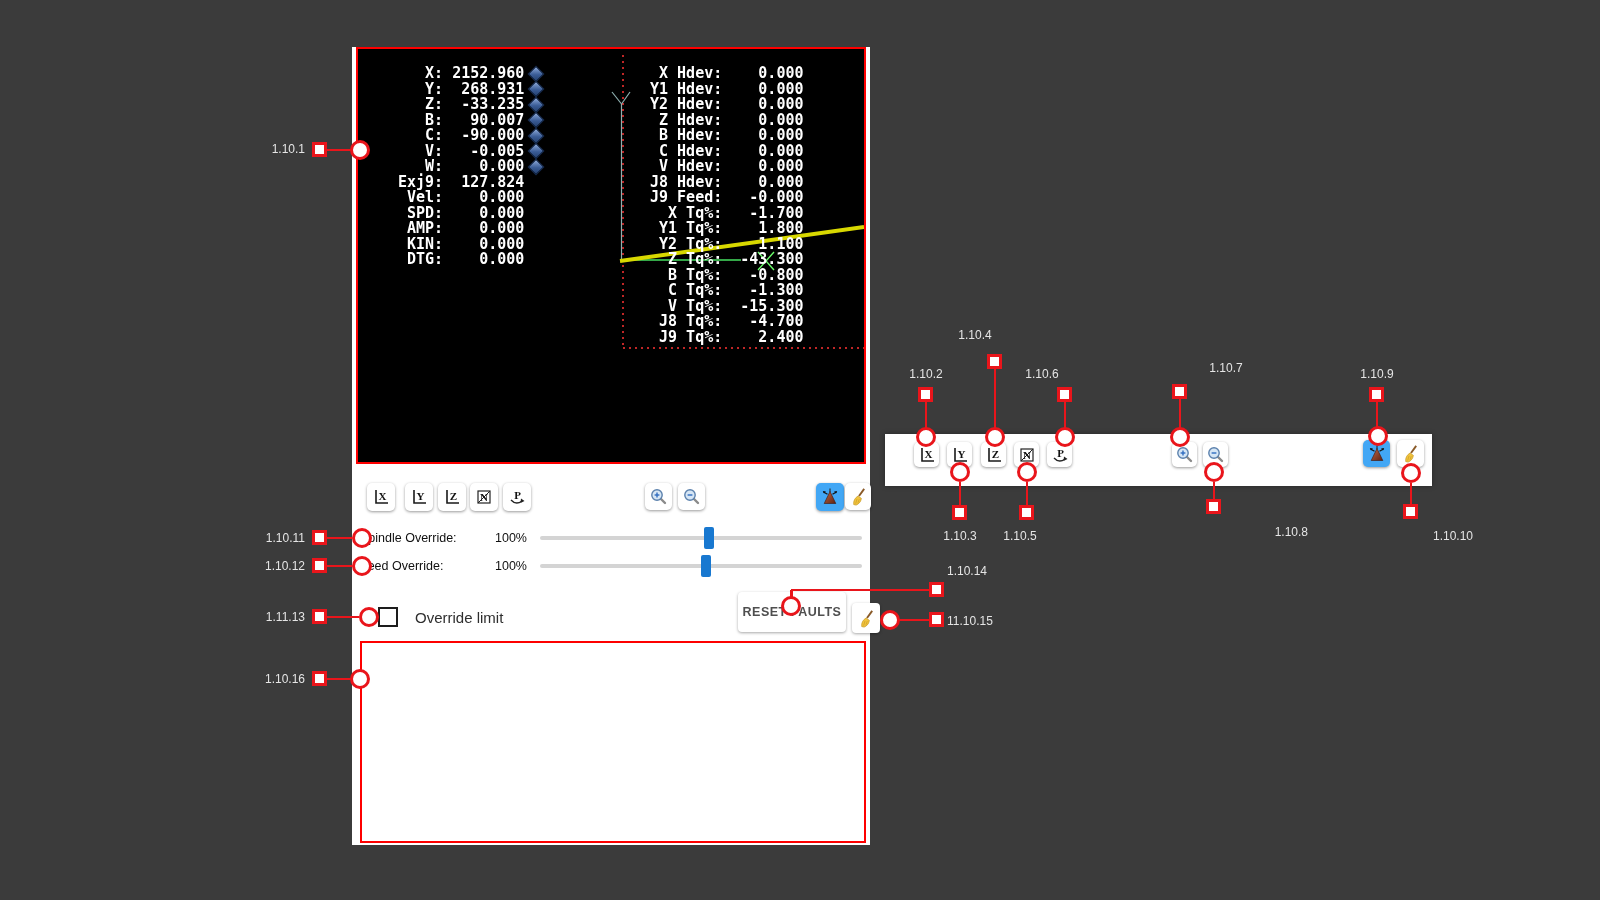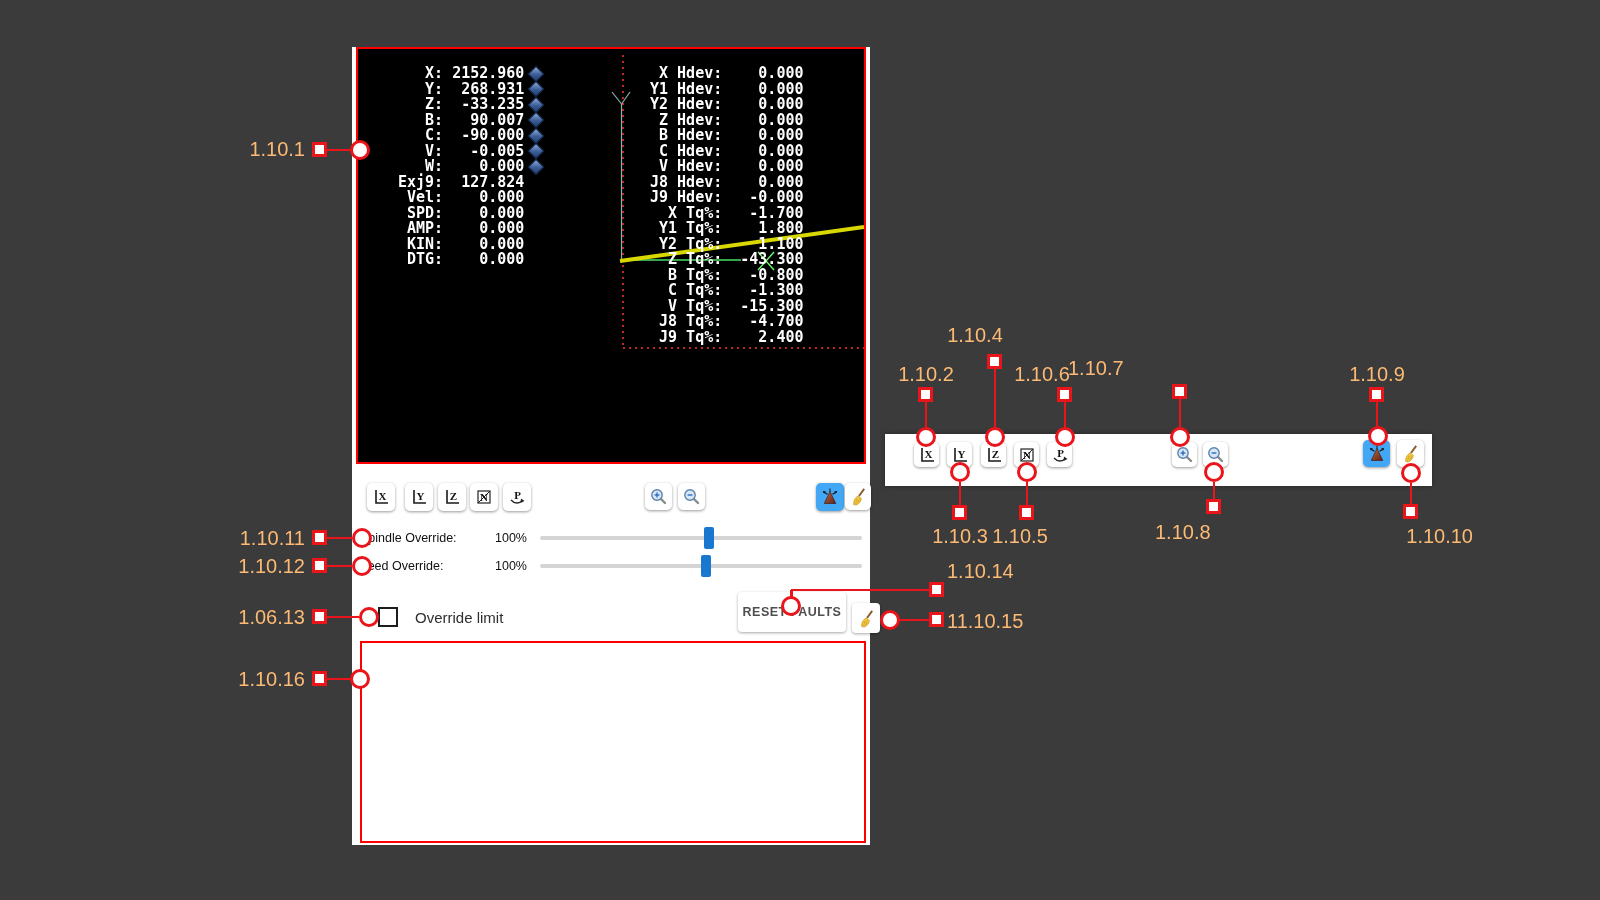--- a/index.html
+++ b/index.html
@@ -36,21 +36,21 @@
   .handle{position:absolute;width:10px;height:22px;background:#1878d0;border-radius:2px;}
   .checkbox{position:absolute;width:20px;height:20px;border:2.5px solid #1d1d1d;background:#fff;box-sizing:border-box;}
   .btn-reset{position:absolute;background:#fff;border-radius:4px;box-shadow:0 1px 3px rgba(0,0,0,.35);
     font-size:12.5px;font-weight:bold;color:#4f4f4f;letter-spacing:.5px;
     display:flex;align-items:center;justify-content:center;cursor:pointer;}
   .btn-small{position:absolute;background:#fff;border-radius:4px;box-shadow:0 1px 3px rgba(0,0,0,.35);
     display:flex;align-items:center;justify-content:center;cursor:pointer;}
   .bottom-box{left:360px;top:641px;width:506px;height:202px;background:#fff;border:2px solid #fe0000;box-sizing:border-box;}
 
   
-  .anno{position:absolute;color:#fdba74;font-size:20px;line-height:24px;z-index:50;}
+  .anno{position:absolute;color:#e5e5e5;font-size:12px;line-height:24px;z-index:50;}
   .asq{position:absolute;width:15px;height:15px;background:#fff;border:3px solid #e9151b;box-sizing:border-box;z-index:50;}
   .acir{position:absolute;width:20px;height:20px;border-radius:50%;background:#fff;border:3px solid #e9151b;box-sizing:border-box;z-index:51;}
   .alh{position:absolute;height:2.5px;background:#e9151b;z-index:49;}
   .alv{position:absolute;width:2.5px;background:#e9151b;z-index:49;}
 </style>
 </head>
 <body>
 
 <svg width="0" height="0" style="position:absolute">
   <defs>
@@ -121,21 +121,21 @@
         <div class="prow"><span class="w8">Z Hdev:</span><span class="w9">0.000</span></div>
 
         <div class="prow"><span class="w8">B Hdev:</span><span class="w9">0.000</span></div>
 
         <div class="prow"><span class="w8">C Hdev:</span><span class="w9">0.000</span></div>
 
         <div class="prow"><span class="w8">V Hdev:</span><span class="w9">0.000</span></div>
 
         <div class="prow"><span class="w8">J8 Hdev:</span><span class="w9">0.000</span></div>
 
-        <div class="prow"><span class="w8">J9 Hdev:</span><span class="w9">-0.000</span></div>
+        <div class="prow"><span class="w8">J9 Feed:</span><span class="w9">-0.000</span></div>
 
         <div class="prow"><span class="w8">X Tq%:</span><span class="w9">-1.700</span></div>
 
         <div class="prow"><span class="w8">Y1 Tq%:</span><span class="w9">1.800</span></div>
 
         <div class="prow"><span class="w8">Y2 Tq%:</span><span class="w9">1.100</span></div>
 
         <div class="prow"><span class="w8">Z Tq%:</span><span class="w9">-43.300</span></div>
 
         <div class="prow"><span class="w8">B Tq%:</span><span class="w9">-0.800</span></div>
@@ -329,29 +329,29 @@
 <div class="acir" style="left:1017px;top:462px"></div>
 <div class="alv" style="left:1025.75px;top:482px;height:24px"></div>
 <div class="asq" style="left:1019px;top:505px"></div>
 <div class="anno" style="left:960px;top:524px;width:120px;text-align:center">1.10.5</div>
 
 <div class="anno" style="left:982px;top:362px;width:120px;text-align:center">1.10.6</div>
 <div class="asq" style="left:1057px;top:387px"></div>
 <div class="alv" style="left:1063.75px;top:402px;height:28px"></div>
 <div class="acir" style="left:1055px;top:427px"></div>
 
-<div class="anno" style="left:1068px;top:356px;width:120px;text-align:left">1.10.7</div>
+<div class="anno" style="left:1166px;top:356px;width:120px;text-align:center">1.10.7</div>
 <div class="asq" style="left:1172px;top:384px"></div>
 <div class="alv" style="left:1178.75px;top:399px;height:31px"></div>
 <div class="acir" style="left:1170px;top:427px"></div>
 
 <div class="acir" style="left:1204px;top:462px"></div>
 <div class="alv" style="left:1212.75px;top:482px;height:18px"></div>
 <div class="asq" style="left:1206px;top:499px"></div>
-<div class="anno" style="left:1155px;top:520px;width:120px;text-align:left">1.10.8</div>
+<div class="anno" style="left:1188px;top:520px;width:120px;text-align:right">1.10.8</div>
 
 <div class="anno" style="left:1317px;top:362px;width:120px;text-align:center">1.10.9</div>
 <div class="asq" style="left:1369px;top:387px"></div>
 <div class="alv" style="left:1375.75px;top:402px;height:25px"></div>
 <div class="acir" style="left:1368px;top:426px"></div>
 
 <div class="acir" style="left:1401px;top:463px"></div>
 <div class="alv" style="left:1409.75px;top:483px;height:21px"></div>
 <div class="asq" style="left:1403px;top:504px"></div>
 <div class="anno" style="left:1348px;top:524px;width:125px;text-align:right">1.10.10</div>
@@ -359,21 +359,21 @@
 <div class="anno" style="left:190px;top:526px;width:115px;text-align:right">1.10.11</div>
 <div class="asq" style="left:312px;top:530px"></div>
 <div class="alh" style="left:327px;top:536.75px;width:25px"></div>
 <div class="acir" style="left:352px;top:528px"></div>
 
 <div class="anno" style="left:190px;top:554px;width:115px;text-align:right">1.10.12</div>
 <div class="asq" style="left:312px;top:558px"></div>
 <div class="alh" style="left:327px;top:564.75px;width:25px"></div>
 <div class="acir" style="left:352px;top:556px"></div>
 
-<div class="anno" style="left:190px;top:605px;width:115px;text-align:right">1.06.13</div>
+<div class="anno" style="left:190px;top:605px;width:115px;text-align:right">1.11.13</div>
 <div class="asq" style="left:312px;top:609px"></div>
 <div class="alh" style="left:327px;top:615.75px;width:32px"></div>
 <div class="acir" style="left:359px;top:607px"></div>
 
 <div class="anno" style="left:947px;top:559px;width:120px">1.10.14</div>
 <div class="asq" style="left:929px;top:582px"></div>
 <div class="alh" style="left:791px;top:588.75px;width:138px"></div>
 <div class="alv" style="left:790px;top:590px;height:8px"></div>
 <div class="acir" style="left:781px;top:596px"></div>
 

